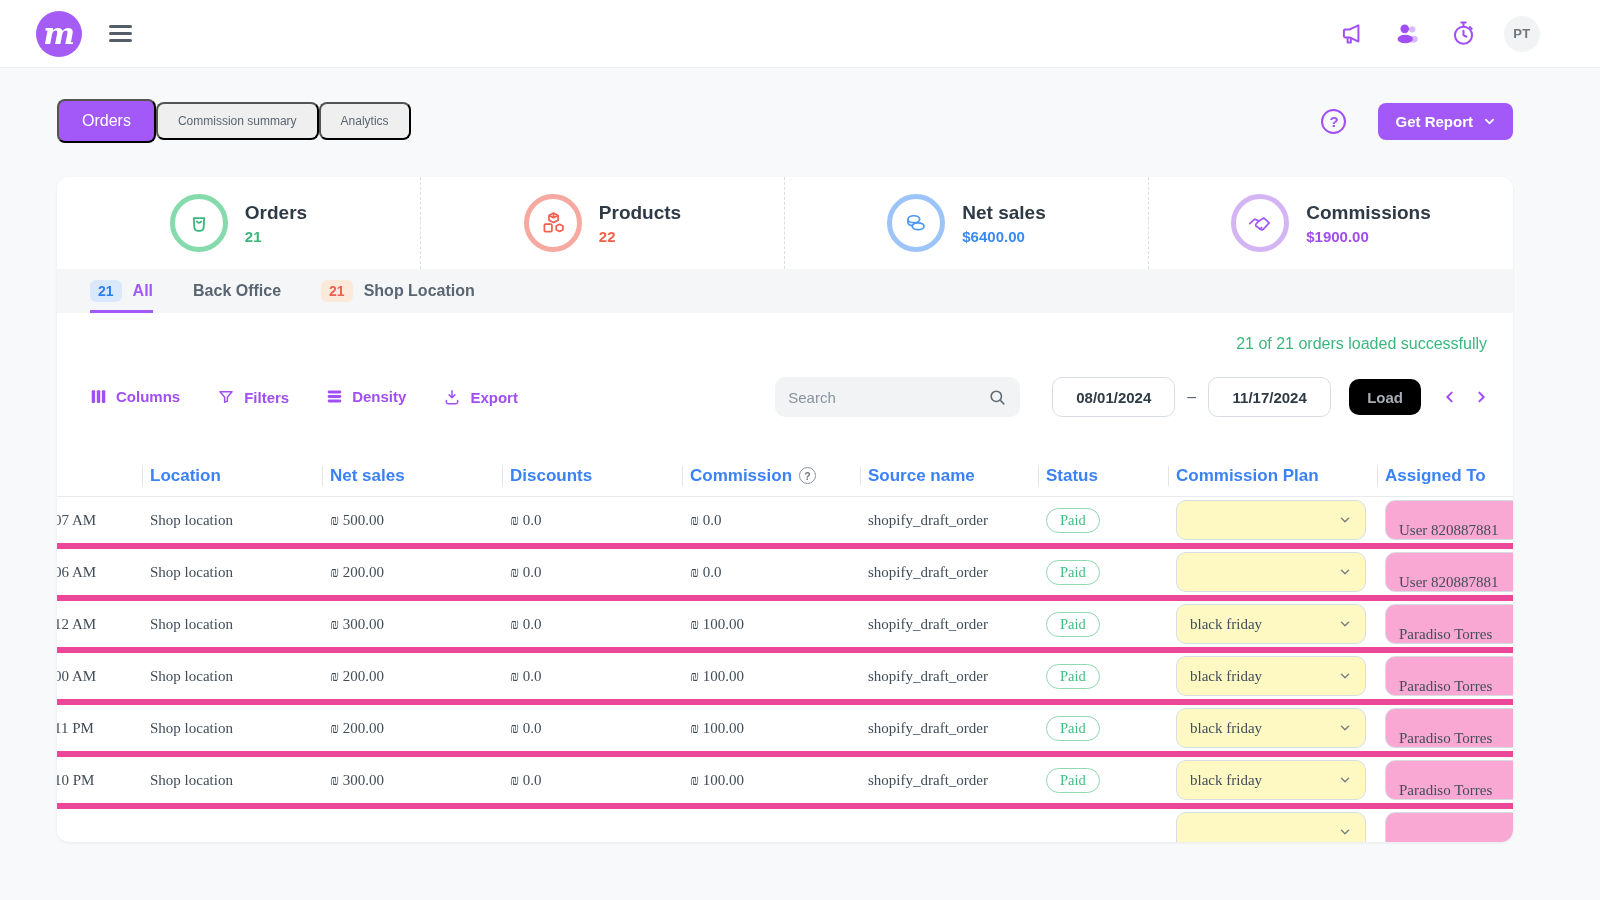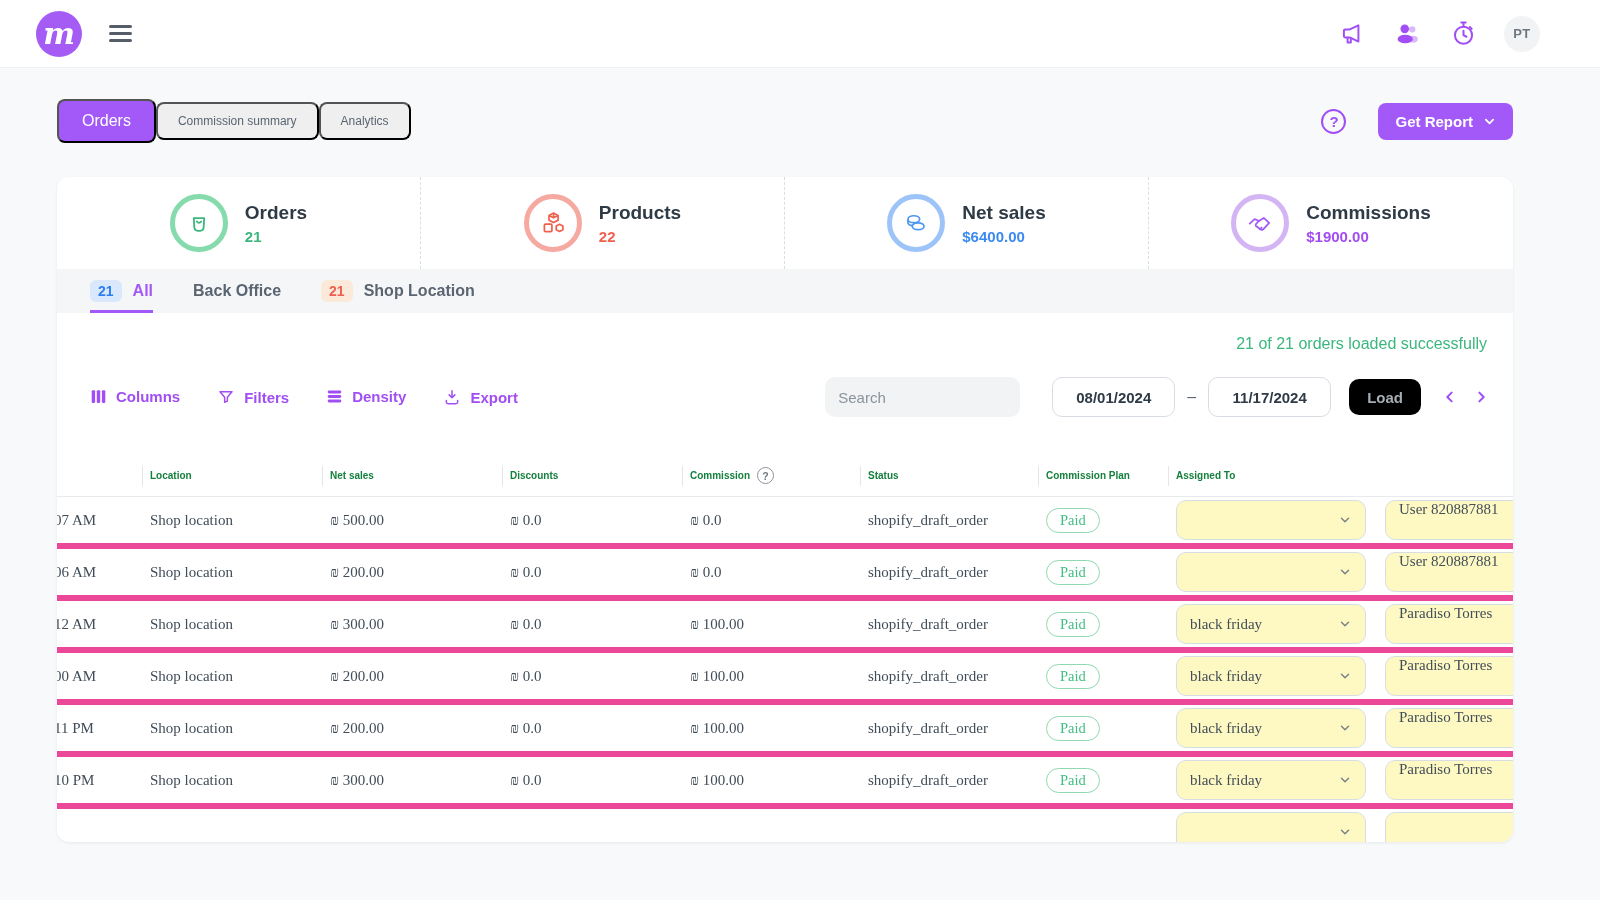--- a/index.html
+++ b/index.html
@@ -54,50 +54,50 @@
   .badge-orange { background:#FBE9DA; color:#EE5F4E; }
 
   
   .loaded-msg { text-align:right; padding:22px 26px 0; color:#3BB77E; font-size:16px; }
 
   
   .toolbar { display:flex; align-items:center; margin-top:24px; padding:0 24px 0 33px; }
   .tools-left { display:flex; align-items:flex-start; gap:37px; }
   .tool-btn { display:flex; align-items:center; gap:9px; color:#A14EF5; font-size:15px; font-weight:700; cursor:pointer; background:none; border:none; font-family:inherit; }
   .tools-right { margin-left:auto; display:flex; align-items:center; }
-  .search { width:195px; height:40px; background:#F1F3F5; border-radius:10px; display:flex; align-items:center; padding:0 13px; }
+  .search { width:245px; height:40px; background:#F1F3F5; border-radius:10px; display:flex; align-items:center; padding:0 13px; }
   .search input { flex:1; background:transparent; border:none; outline:none; font-size:15px; color:#414D58; font-family:inherit; }
   .search input::placeholder { color:#8A939C; }
   .date-input { width:123px; height:40px; border:1px solid #D8DDE3; border-radius:10px; background:#fff; text-align:center;
                 font-size:15px; font-weight:600; color:#2E3A45; outline:none; font-family:inherit; }
   .date-input:first-of-type { margin-left:32px; }
   .date-dash { margin:0 12px; color:#5A6572; font-size:16px; }
   .btn-load { margin-left:18px; height:36px; padding:0 18px; background:#000000; color:#A6ADB4; border:none; border-radius:10px;
               font-size:15px; font-weight:700; font-family:inherit; cursor:default; }
   .pager { display:flex; align-items:center; gap:15px; margin-left:21px; }
   .pager .pbtn { background:none; border:none; cursor:pointer; display:flex; padding:0; }
 
   
   .table { margin-top:38px; }
   .thead, .trow { display:grid; grid-template-columns:85px 180px 180px 180px 178px 178px 130px 209px 220px; }
   .thead { height:42px; border-bottom:1px solid #E8EBEE; }
-  .th { display:flex; align-items:center; gap:7px; padding-left:8px; font-size:10px; font-weight:700; color:#15803d; position:relative; }
+  .th { display:flex; align-items:center; gap:7px; padding-left:8px; font-size:17px; font-weight:700; color:#3b82f6; position:relative; }
   .th + .th::before { content:""; position:absolute; left:0; top:11px; height:20px; width:1px; background:#E3E7EA; }
   .qicon { width:17px; height:17px; border:1.5px solid #8A939C; border-radius:50%; color:#6F7880; font-size:10.5px; font-weight:700;
            display:flex; align-items:center; justify-content:center; }
   .qicon::after { content:"?"; }
   .trow { height:52px; border-bottom:6px solid #ec4899;font-family:Liberation Serif, serif; }
   .td { display:flex; align-items:center; padding-left:8px; font-size:15px; color:#414D58; white-space:nowrap; }
   .td-time { padding-left:5px; }
   .td-time span { margin-left:-8px; }
   .pill { border:1.5px solid #8FD9B0; color:#41BE82; border-radius:999px; padding:3px 13px; font-size:14.5px; }
   .pill:empty { display:none; }
   .select { width:190px; height:40px; border:1px solid #D8DDE3; border-radius:10px; background:#fef9c3; display:flex; align-items:center;
             justify-content:space-between; padding:0 13px; cursor:pointer; }
-  .assign { width:200px; height:40px; border:1px solid #D8DDE3; border-radius:10px; background:#fef9c3; display:flex; align-items:flex-start;
+  .assign { width:200px; height:40px; border:1px solid #D8DDE3; border-radius:10px; background:#f9a8d4; display:flex; align-items:flex-end;
             padding:0 13px; overflow:hidden; cursor:pointer; }
 </style>
 </head>
 <body>
 
 <header class="navbar">
   <div class="logo">
       <span>m</span>
     </div>
   <div class="hamburger">
@@ -290,20 +290,23 @@
           <span>Net sales</span>
         </div>
       <div class="th">
           <span>Discounts</span>
         </div>
       <div class="th">
           <span>Commission</span>
           <span class="qicon"></span>
         </div>
       <div class="th">
+          <span>Source name</span>
+        </div>
+      <div class="th">
           <span>Status</span>
         </div>
       <div class="th">
           <span>Commission Plan</span>
         </div>
       <div class="th">
           <span>Assigned To</span>
         </div>
     </div>
     <div id="table-body">

